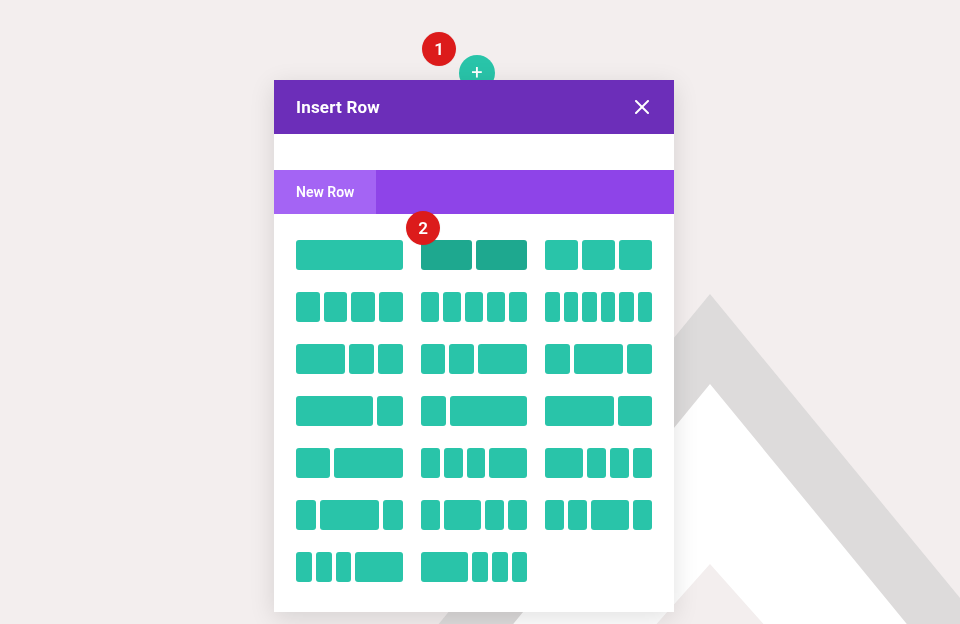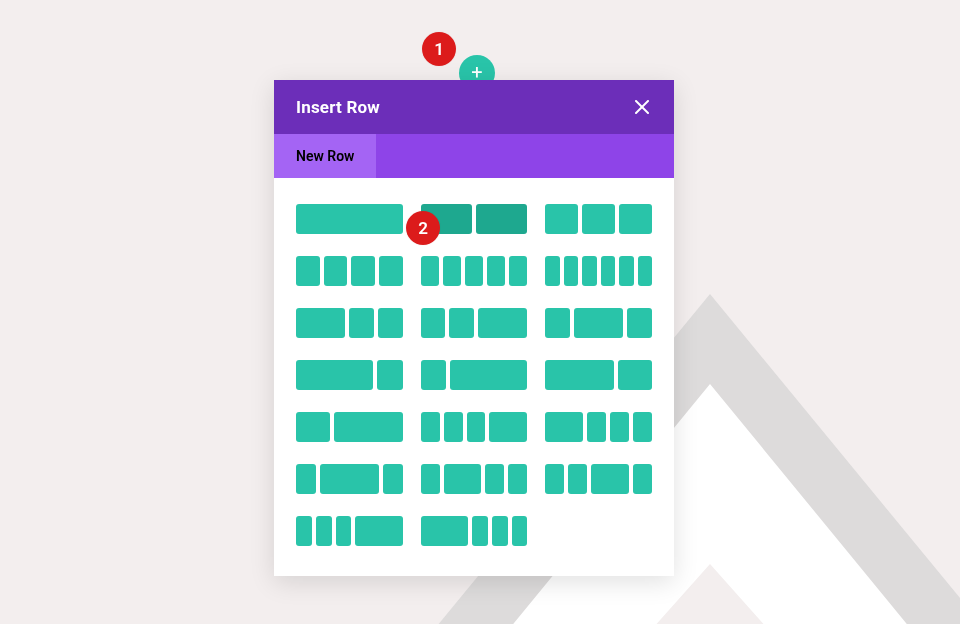--- a/index.html
+++ b/index.html
@@ -67,24 +67,25 @@
     display: flex;
     align-items: center;
     justify-content: center;
     cursor: pointer;
   }
   .close-btn svg { width: 14px; height: 14px; }
 
   .modal-tabs {
     display: flex;
     background: #8e44e8;
-    color: #000000;
+    color: #ffffff;
     height: 44px;
     font-size: 14px;
     font-weight: 600;
+    margin-top: 36px;
   }
   .modal-tabs .tab {
     display: flex;
     align-items: center;
     padding: 0 22px;
     cursor: pointer;
     white-space: nowrap;
   }
   .modal-tabs .tab.active {
     background: #a464f4;

